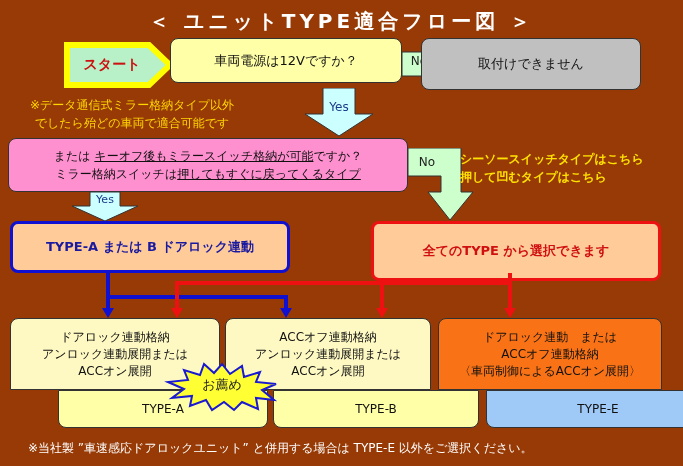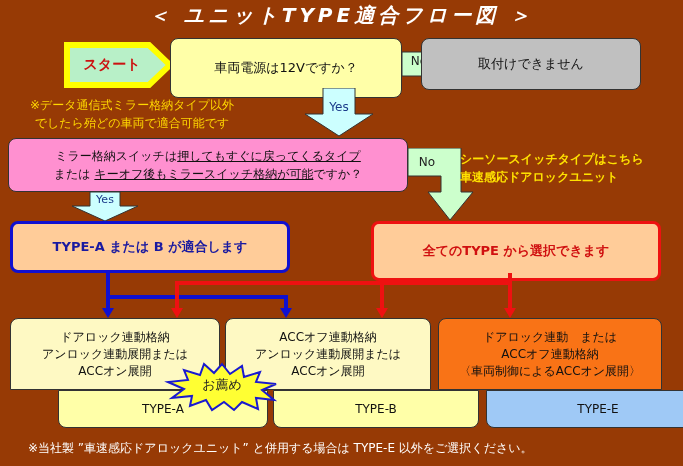--- a/index.html
+++ b/index.html
@@ -1,21 +1,21 @@
 <!DOCTYPE html>
 <html><head>
 <meta charset="utf-8">
 <style>
   html, body { margin:0; padding:0; }
   body { width:683px; height:466px; background:#973a05; position:relative; overflow:hidden;
          font-family:"DejaVu Sans", sans-serif; }
   .abs { position:absolute; box-sizing:border-box; }
-  .title { left:0; top:2px; width:683px; text-align:center; color:#fff; font-size:20px; font-weight:bold; letter-spacing:4px;font-style:italic; }
+  .title { left:0; top:8px; width:683px; text-align:center; color:#fff; font-size:20px; font-weight:bold; letter-spacing:4px; }
   .box { display:flex; align-items:center; justify-content:center; text-align:center; border:1px solid #333; }
-  .q1 { left:170px; top:38px; width:232px; height:60px; background:#ffffa8; border-radius:8px; font-size:13px; color:#111; }
+  .q1 { left:170px; top:38px; width:232px; height:45px; background:#ffffa8; border-radius:8px; font-size:13px; color:#111; }
   .ng { left:421px; top:38px; width:220px; height:52px; background:#c0c0c0; border-radius:8px; font-size:13px; color:#111; }
   .q2 { left:8px; top:138px; width:400px; height:54px; background:#ff90d0; border-radius:8px; font-size:12px; color:#111; line-height:18px; flex-direction:column; }
   .q2 u { text-decoration:underline; }
   .ta { left:10px; top:221px; width:280px; height:52px; background:#ffcc99; border:3px solid #1010d0; border-radius:8px; font-size:13px; font-weight:bold; color:#1a1aa0; }
   .te { left:371px; top:221px; width:290px; height:60px; background:#ffcc99; border:3px solid #ee1111; border-radius:8px; font-size:13px; font-weight:bold; color:#d01010; }
   .note1 { left:30px; top:96px; color:#ffd700; font-size:12px; line-height:18px; text-align:center; }
   .note2 { left:460px; top:150px; color:#ffe200; font-size:12px; font-weight:bold; line-height:18px; }
   .card { background:#fef9c3; border:1px solid #333; border-radius:8px 8px 0 0; font-size:12px; line-height:17px; color:#111; flex-direction:column; }
   .card.blue { background:#f97316; }
   .lab { background:#ffffa8; border:1px solid #333; border-radius:0 0 8px 8px; font-size:12px; color:#111;margin-left:48px; }
@@ -47,40 +47,40 @@
   <polygon points="20,0 52,0 52,26 70,26 36,48 2,26 20,26" fill="#ccffff" stroke="#333" stroke-width="1"></polygon>
 </svg>
 <div class="abs" style="left:323px;top:100px;width:32px;text-align:center;font-size:12px;color:#1a3a8a">Yes</div>
 
 <div class="abs note1">
   <div>※データ通信式ミラー格納タイプ以外</div>
   <div>でしたら殆どの車両で適合可能です</div>
 </div>
 
 <div class="abs box q2">
+  <div><span>または </span><u>キーオフ後もミラースイッチ格納が可能</u><span>ですか？</span></div>
   <div><span>ミラー格納スイッチは</span><u>押してもすぐに戻ってくるタイプ</u></div>
-  <div><span>または </span><u>キーオフ後もミラースイッチ格納が可能</u><span>ですか？</span></div>
 </div>
 
 <svg class="abs" style="left:408px;top:148px" width="70" height="74">
   <polygon points="0,0 53,0 53,44 65,44 42,72 20,44 33,44 33,28 0,28" fill="#ccffcc" stroke="#333" stroke-width="1"></polygon>
 </svg>
 <div class="abs" style="left:412px;top:155px;width:30px;text-align:center;font-size:12px;color:#222">No</div>
 
 <div class="abs note2">
   <div>シーソースイッチタイプはこちら</div>
-  <div>車速感応ドアロックユニット</div>
+  <div>押して凹むタイプはこちら</div>
 </div>
 
 <svg class="abs" style="left:70px;top:192px" width="72" height="30">
   <polygon points="20,0 50,0 50,14 68,14 35,29 2,14 20,14" fill="#ccffff" stroke="#333" stroke-width="1"></polygon>
 </svg>
 <div class="abs" style="left:90px;top:193px;width:30px;text-align:center;font-size:11px;color:#1a3a8a">Yes</div>
 
-<div class="abs box ta">TYPE-A または B が適合します</div>
+<div class="abs box ta">TYPE-A または B ドアロック連動</div>
 <div class="abs box te">全てのTYPE から選択できます</div>
 
 <div class="abs line" style="left:106px;top:273px;width:4px;height:40px"></div>
 <div class="abs line" style="left:106px;top:295px;width:180px;height:4px"></div>
 <div class="abs line" style="left:284px;top:295px;width:4px;height:18px"></div>
 <div class="abs rline" style="left:508px;top:273px;width:4px;height:40px"></div>
 <div class="abs rline" style="left:175px;top:281px;width:337px;height:4px"></div>
 <div class="abs rline" style="left:175px;top:281px;width:4px;height:32px"></div>
 <div class="abs rline" style="left:380px;top:281px;width:4px;height:32px"></div>
 <svg class="abs" style="left:0;top:308px" width="683" height="12">

